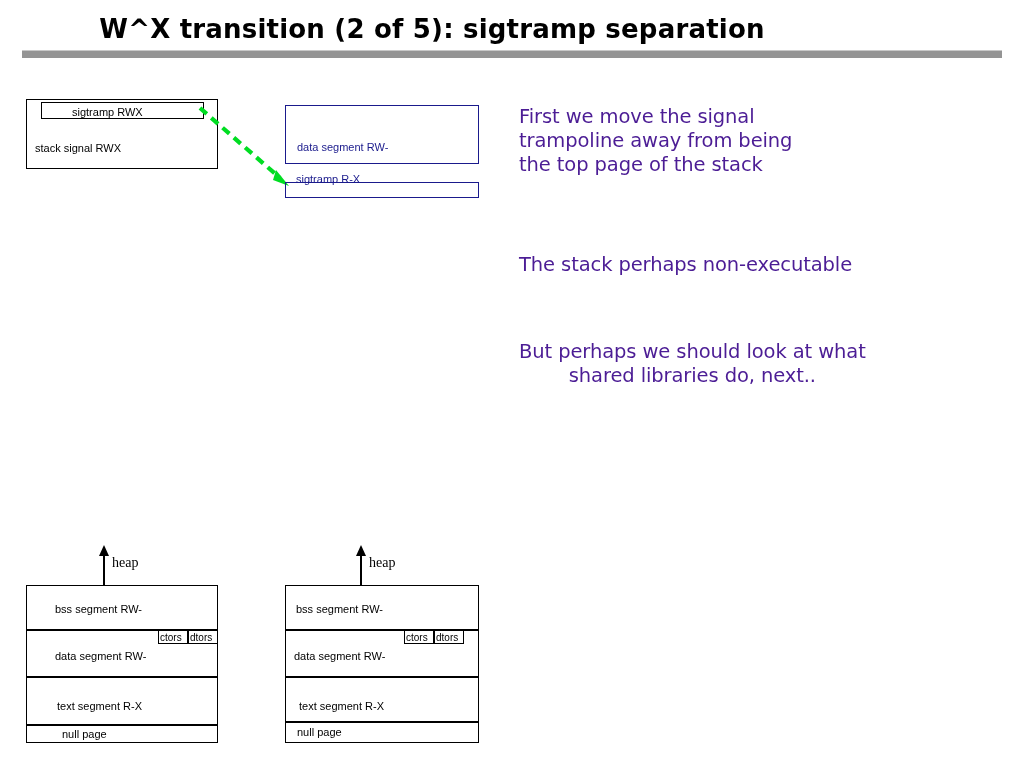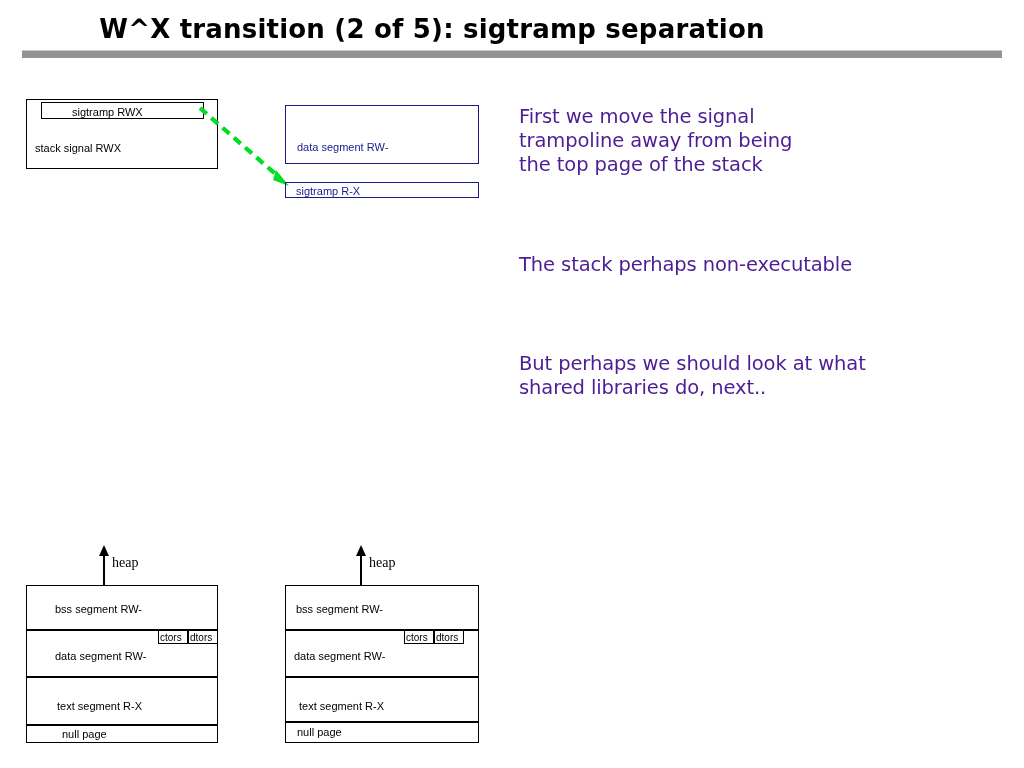--- a/index.html
+++ b/index.html
@@ -125,28 +125,28 @@
     <line x1="12" y1="12" x2="92" y2="82" stroke="#00dd22" stroke-width="4.2" stroke-dasharray="9,6" stroke-linecap="butt"></line>
     <polygon points="101,90 85,84 88,74" fill="#00dd22"></polygon>
   </svg>
 </div>
 
 <div>
   <div class="seg-box nvy" style="left:285px; top:105px; width:194px; height:59px;"></div>
   <div class="seg-label nvy-txt" style="left:297px; top:142px;">data segment RW-</div>
 
   <div class="seg-box nvy" style="left:285px; top:182px; width:194px; height:16px;"></div>
-  <div class="seg-label nvy-txt" style="left:296px; top:186px;">sigtramp R-X</div>
+  <div class="seg-label nvy-txt" style="left:296px; top:174px;">sigtramp R-X</div>
 </div>
 
 <div class="bullet" style="left:519px; top:105px;">First we move the signal
 trampoline away from being
 the top page of the stack</div>
 <div class="bullet" style="left:519px; top:253px;">The stack perhaps non-executable</div>
-<div class="bullet" style="left:519px; top:352px;">But perhaps we should look at what
+<div class="bullet" style="left:519px; top:340px;text-align:center;">But perhaps we should look at what
 shared libraries do, next..</div>
 
 <div>
 
   <div class="heap-stem" style="left:103px; top:554px; height:31px;"></div>
   <div class="heap-head" style="left:99px; top:545px;"></div>
   <div class="heap-label" style="left:112px; top:555px;">heap</div>
 
   <div class="seg-box blk" style="left:26px; top:585px; width:192px; height:45px;"></div>
   <div class="seg-label blk-txt" style="left:55px; top:604px;">bss segment RW-</div>

